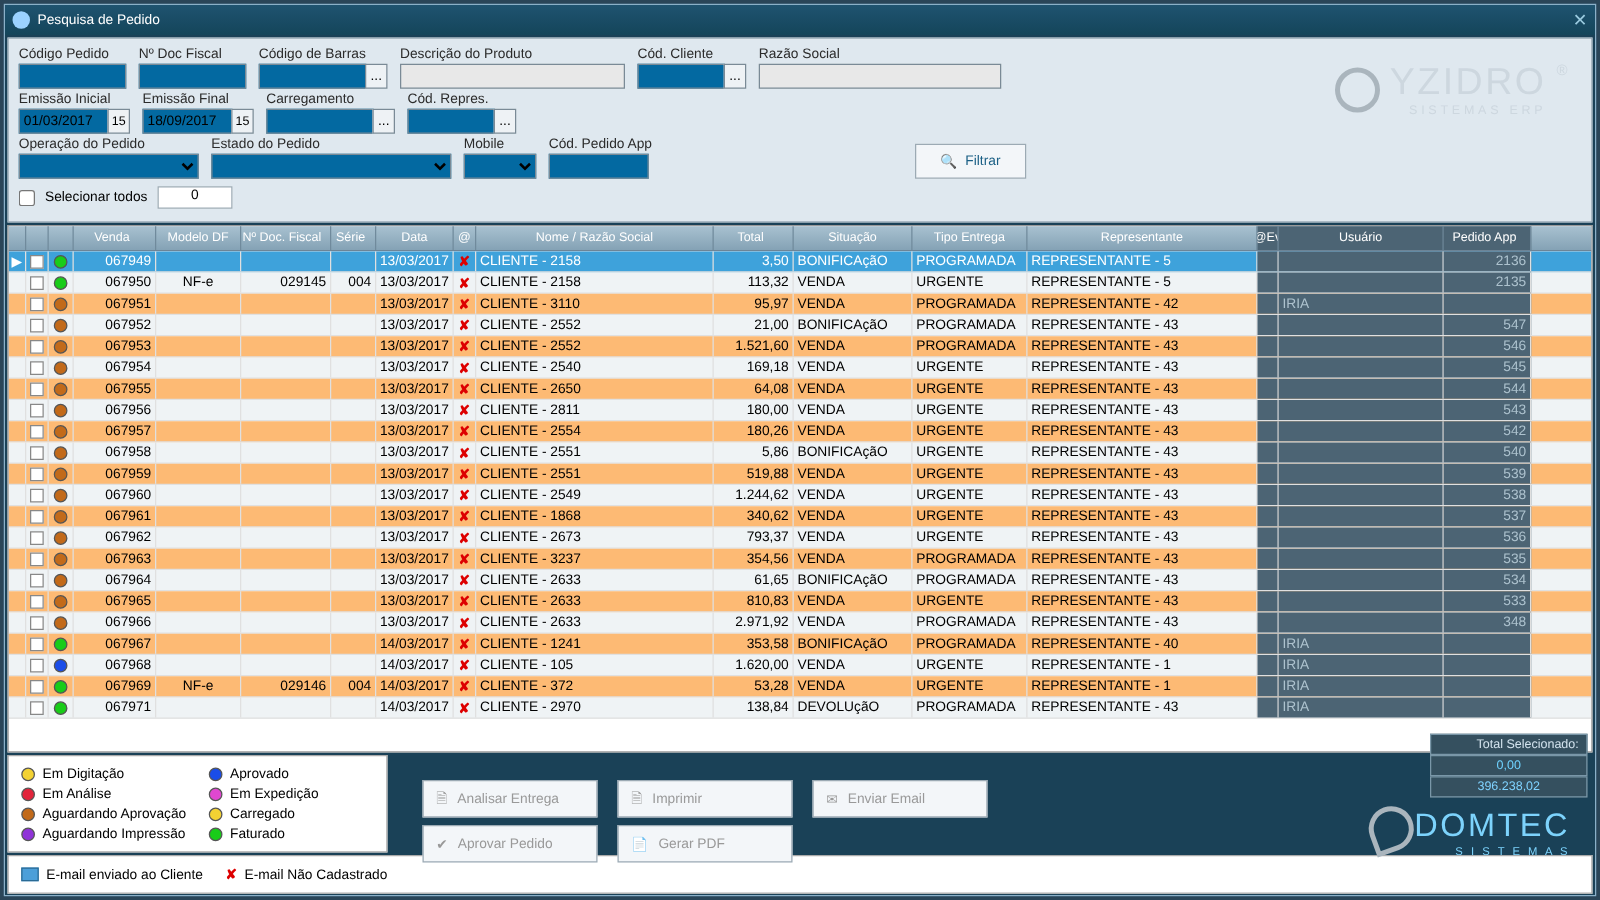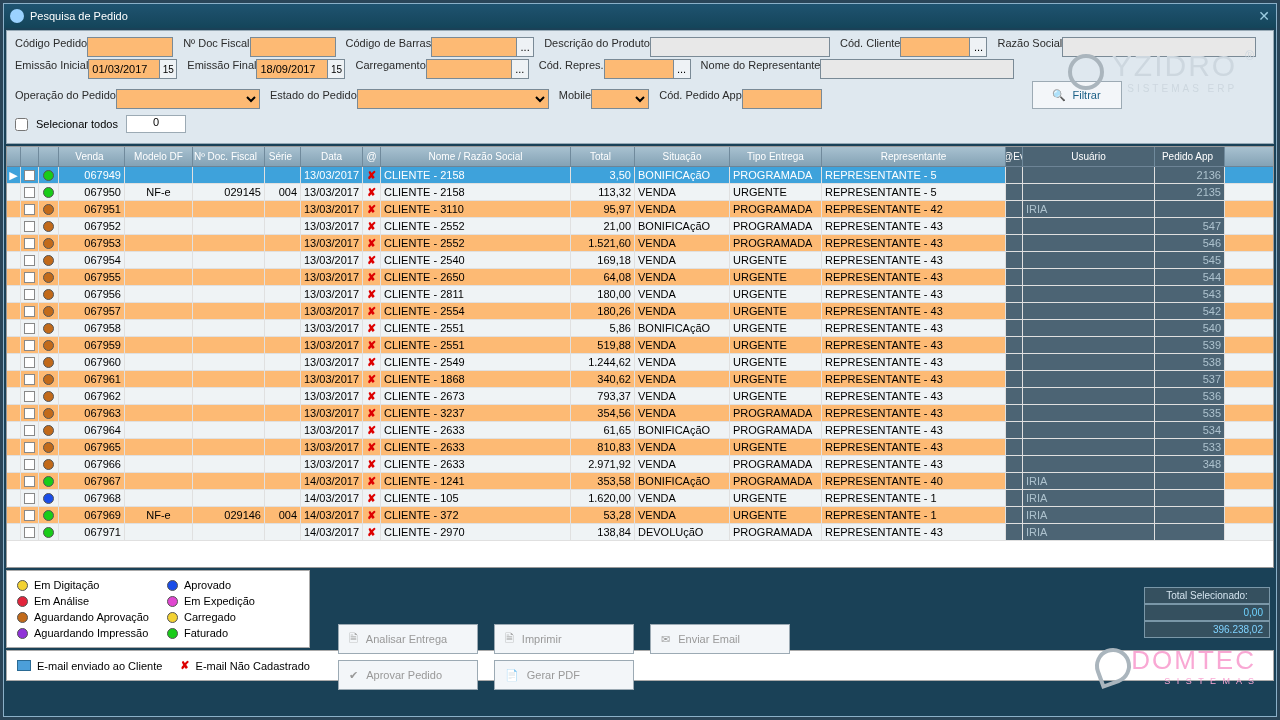--- a/index.html
+++ b/index.html
@@ -3,23 +3,23 @@
 <meta charset="utf-8">
 <style>
 * { box-sizing: border-box; margin: 0; padding: 0; font-family: Tahoma, sans-serif; font-size: 11px; }
 body { width: 1280px; height: 720px; background: #2a4558; overflow: hidden; position: relative; }
 .window { position: absolute; left: 3px; top: 3px; width: 1274px; height: 714px; background: #1a4157; border: 1px solid #8bb0c8; }
 .titlebar { height: 24px; background: linear-gradient(#1f5370,#14455a); color: #fff; display: flex; align-items: center; padding: 0 6px; font-size: 12px; }
 .titlebar .t-icon { width: 14px; height: 14px; margin-right: 6px; background: #9bd2ff; border-radius: 50%; }
 .titlebar .t-close { margin-left: auto; color: #9bcbe0; font-size: 14px; cursor: pointer; }
 .form-panel { background: #dfe8ef; padding: 6px 8px 10px 8px; margin: 2px; border: 1px solid #98aab6; }
 .row { display: flex; gap: 10px; margin-bottom: 2px; }
-.field { display: flex; flex-direction: row; }
+.field { display: flex; flex-direction: column; }
 .field label { color: #2b2b2b; margin-bottom: 2px; }
-.field input, .field select { border: 1px solid #7a8a96; background: #fdba74; padding: 2px 3px; height: 20px; }
+.field input, .field select { border: 1px solid #7a8a96; background: #0369a1; padding: 2px 3px; height: 20px; }
 .ellipsis-btn { width: 18px; height: 20px; border: 1px solid #7a8a96; background: #eef2f5; margin-left: -1px; }
 .date-input { display: flex; }
 .date-input input { width: 72px; }
 .date-input .cal { width: 18px; height: 20px; border: 1px solid #7a8a96; background: #eef2f5; display:flex; align-items:center; justify-content:center; font-size:10px; margin-left:-1px;}
 .filter-btn { height: 28px; padding: 0 20px; background: #f3f6f9; border: 1px solid #9caab4; display: inline-flex; align-items: center; gap: 6px; color: #1a5f85; }
 .checkbox-row { display: flex; align-items: center; gap: 8px; margin-top: 6px; }
 .count-box { border: 1px solid #9caab4; background:#fff; width: 60px; height:18px; text-align:center; }
 .grid-area { margin: 2px; background: #fff; border: 1px solid #999; }
 .grid-head { display: flex; background: linear-gradient(#a8c1d0,#84a2b5); height: 20px; border-bottom: 1px solid #6d8496; }
 .grid-head .h { color: #fff; font-size: 10px; display: flex; align-items: center; justify-content: center; border-right: 1px solid #708a9c; overflow:hidden; white-space:nowrap; }
@@ -31,23 +31,23 @@
 .dot { width:11px; height:11px; border-radius:50%; border:1px solid #555; display:inline-block; }
 .chk { width:11px; height:11px; border:1px solid #888; background:#fff; display:inline-block; }
 .red-x { color:#d00; font-weight:bold; font-size:11px; }
 .legend { display:flex; gap:4px; margin:2px; }
 .legend-box { background:#fff; border:1px solid #aaa; padding:6px 10px; }
 .legend-row { display:flex; align-items:center; gap:6px; margin:2px 0; }
 .action-btns { display:flex; flex-wrap:wrap; gap:6px; padding:6px; }
 .act-btn { width:140px; height:30px; background:#f3f6f9; border:1px solid #9caab4; color:#999; display:flex; align-items:center; gap:8px; padding:0 10px; }
 .brand1 { position:absolute; right:20px; top:45px; color:#cdd7df; font-size:34px; letter-spacing:2px; display:flex; align-items:center; gap:8px; }
 .brand1 .logo-c { width:36px; height:36px; border:4px solid #aab5bd; border-radius:50%; position:relative; }
-.brand2 { position:absolute; right:20px; bottom:30px; color:#f9a8d4; font-size:28px; letter-spacing:2px; display:flex; align-items:center; gap:0; }
+.brand2 { position:absolute; right:20px; bottom:30px; color:#7dd3fc; font-size:28px; letter-spacing:2px; display:flex; align-items:flex-start; gap:0; }
 .totals { position:absolute; right:6px; bottom:78px; }
-.totals .trow { background:#35505f; border:1px solid #7a97a8; color:#bfeaff; padding:2px 6px; width:126px; text-align:right; font-size:10px; }
+.totals .trow { background:#35505f; border:1px solid #7a97a8; color:#bfeaff; padding:2px 6px; width:126px; text-align:center; font-size:10px; }
 
 .w-mark{width:14px;justify-content:center}.w-chk{width:18px;justify-content:center}.w-dot{width:20px;justify-content:center}.w-venda{width:66px;justify-content:flex-end;padding-right:4px}
 .w-mod{width:68px;justify-content:center}.w-doc{width:72px;justify-content:flex-end;padding-right:6px}.w-ser{width:36px;justify-content:flex-end;padding-right:4px}.w-data{width:62px;justify-content:center}
 .w-at{width:18px;justify-content:center}.w-nome{width:190px}.w-total{width:64px;justify-content:flex-end;padding-right:4px}
 .w-sit{width:95px}.w-tipo{width:92px}.w-rep{width:184px}.w-ev{width:17px}.w-usr{width:132px}.w-app{width:70px;justify-content:flex-end;padding-right:4px}
 .dark-col{background:#4c6474;color:#adc2ce}
 </style>
 </head>
 <body>
 
@@ -112,24 +112,20 @@
             <input style="width: 86px;">
             <button class="ellipsis-btn">...</button>
           </div>
         </div>
       <div class="field">
           <label>Cód. Repres.</label>
           <div style="display:flex">
             <input style="width: 70px;">
             <button class="ellipsis-btn">...</button>
           </div>
-        </div>
-      <div class="field">
-          <label>Nome do Representante</label>
-          <input style="width: 194px; background: rgb(232, 232, 232);">
         </div>
     </div>
     <div class="row" style="align-items:flex-end">
       <div class="field" style="margin-left:0">
           <label>Operação do Pedido</label>
           <select style="width:144px"></select>
         </div>
       <div class="field">
           <label>Estado do Pedido</label>
           <select style="width:192px"></select>
@@ -793,21 +789,21 @@
         <span>✔</span>
         <span>Aprovar Pedido</span>
       </button>
     <button class="act-btn">
         <span>📄</span>
         <span>Gerar PDF</span>
       </button>
   </div>
 
   <div class="totals">
-    <div class="trow" style="text-align:center;color:#d4e4ef">Total Selecionado:</div>
+    <div class="trow" style="text-align:right;color:#d4e4ef">Total Selecionado:</div>
     <div class="trow" style="color:#6fd3ff">0,00</div>
     <div class="trow" style="color:#7fd2ff">396.238,02</div>
   </div>
 
   <div class="brand1">
     <span class="logo-c"></span>
     <div>
         <div style="font-size:30px;font-weight:300">YZIDRO</div>
         <div style="font-size:10px;text-align:right;letter-spacing:3px">SISTEMAS ERP</div>
       </div>

